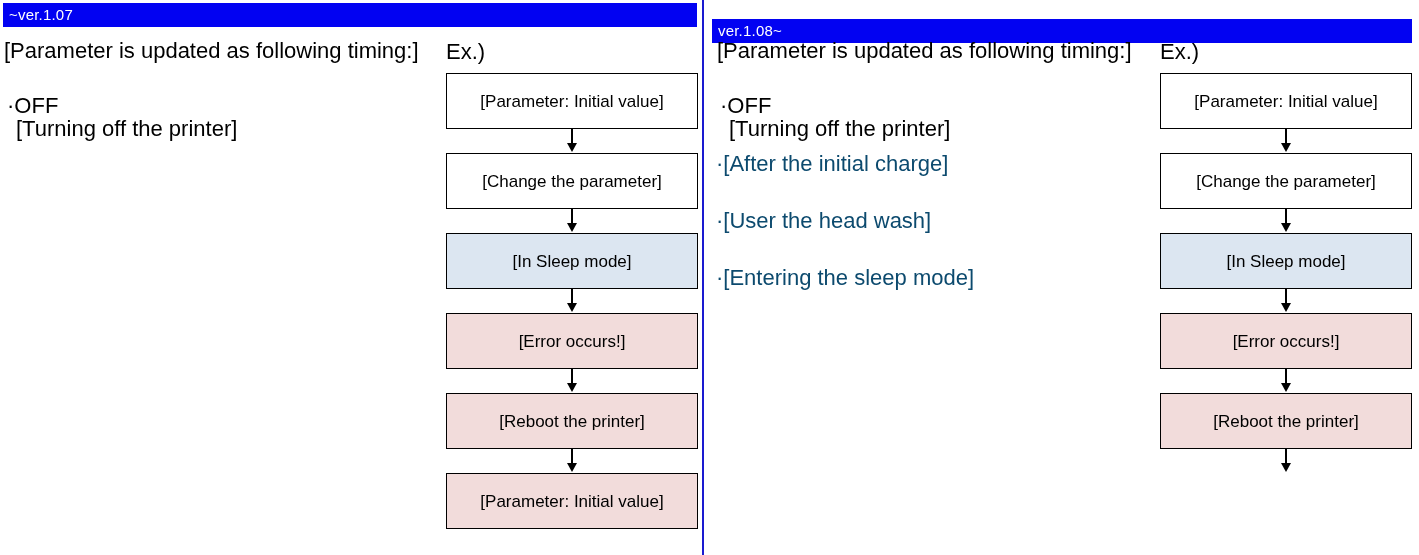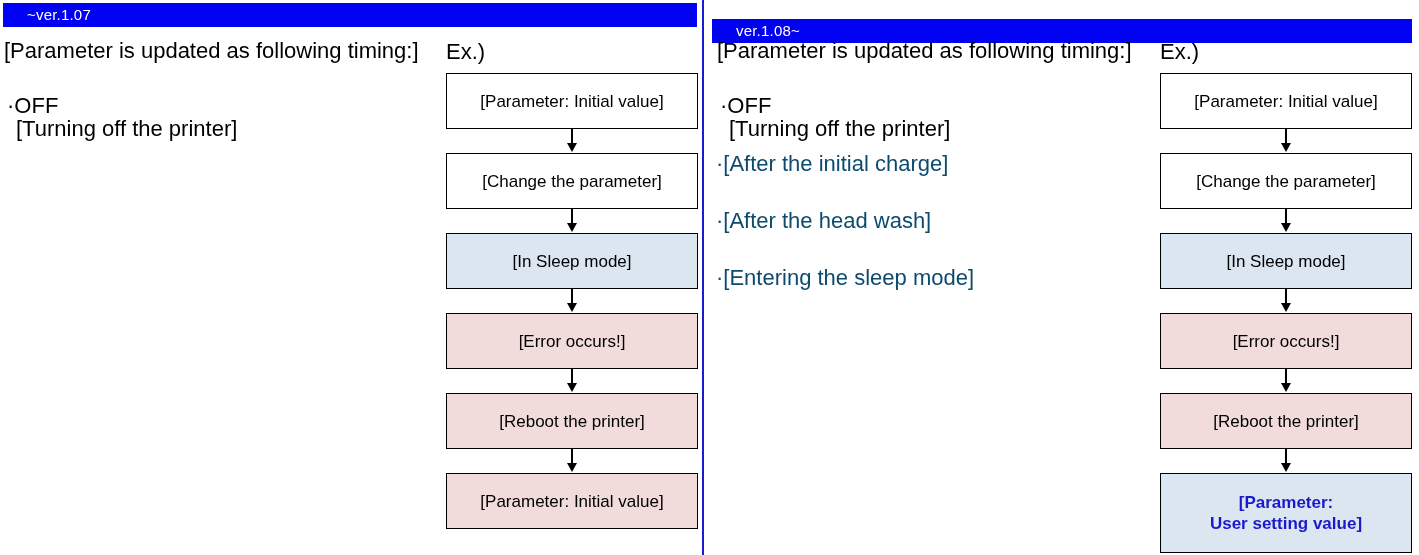--- a/index.html
+++ b/index.html
@@ -2,21 +2,21 @@
 <html><head>
 <meta charset="utf-8">
 <style>
   html,body{margin:0;padding:0;background:#ffffff;}
   body{font-family:"Liberation Sans","DejaVu Sans",sans-serif;color:#000;}
   .canvas{position:relative;width:1419px;height:555px;background:#fff;overflow:hidden;}
 
   .divider{position:absolute;top:0;height:555px;width:2px;background:#1a1ad0;}
 
   .hdr{position:absolute;height:24px;background:#0202f2;color:#fff;
-       font-size:15px;line-height:24px;padding-left:24px;box-sizing:border-box;
+       font-size:15px;line-height:24px;padding-left:6px;box-sizing:border-box;
        letter-spacing:.2px;}
 
   .txt{position:absolute;font-size:22px;line-height:20px;white-space:nowrap;}
   .blue-txt{color:#0c4a6e;}
 
   .flow{position:absolute;width:252px;display:flex;flex-direction:column;}
   .node{height:56px;border:1.5px solid #000;box-sizing:border-box;
         display:flex;align-items:center;justify-content:center;
         font-size:17px;text-align:center;background:#fff;white-space:pre-line;
         line-height:21px;}
@@ -66,34 +66,32 @@
 
   <div>
     <div class="hdr" style="left:712px;top:3px;width:700px;margin-top:16px;">ver.1.08~</div>
 
     <div class="txt" style="left:717px;top:41px;">[Parameter is updated as following timing:]</div>
 
     <div class="txt" style="left:720px;top:96px;">·OFF</div>
     <div class="txt" style="left:729px;top:119px;">[Turning off the printer]</div>
 
     <div class="txt blue-txt" style="left:716px;top:154px;">·[After the initial charge]</div>
-    <div class="txt blue-txt" style="left:716px;top:211px;">·[After the head wash]</div>
+    <div class="txt blue-txt" style="left:716px;top:211px;">·[User the head wash]</div>
     <div class="txt blue-txt" style="left:716px;top:268px;text-align:center;">·[Entering the sleep mode]</div>
 
     <div class="txt" style="left:1160px;top:42px;">Ex.)</div>
 
     <div class="flow" style="left:1160px;top:73px;">
       <div class="node">[Parameter: Initial value]</div>
       <div class="arrow"></div>
       <div class="node">[Change the parameter]</div>
       <div class="arrow"></div>
       <div class="node node-sleep">[In Sleep mode]</div>
       <div class="arrow"></div>
       <div class="node node-error">[Error occurs!]</div>
       <div class="arrow"></div>
       <div class="node node-error">[Reboot the printer]</div>
       <div class="arrow"></div>
-      <div class="node node-user">[Parameter:
-User setting value]</div>
     </div>
   </div>
 
 </div>
 
 </body></html>

